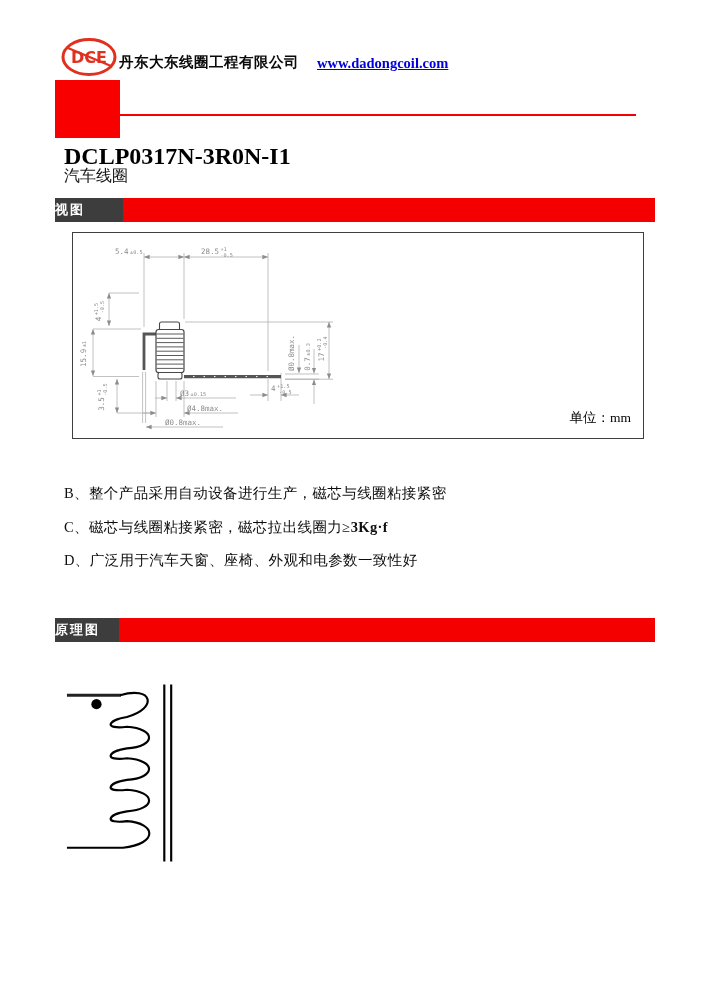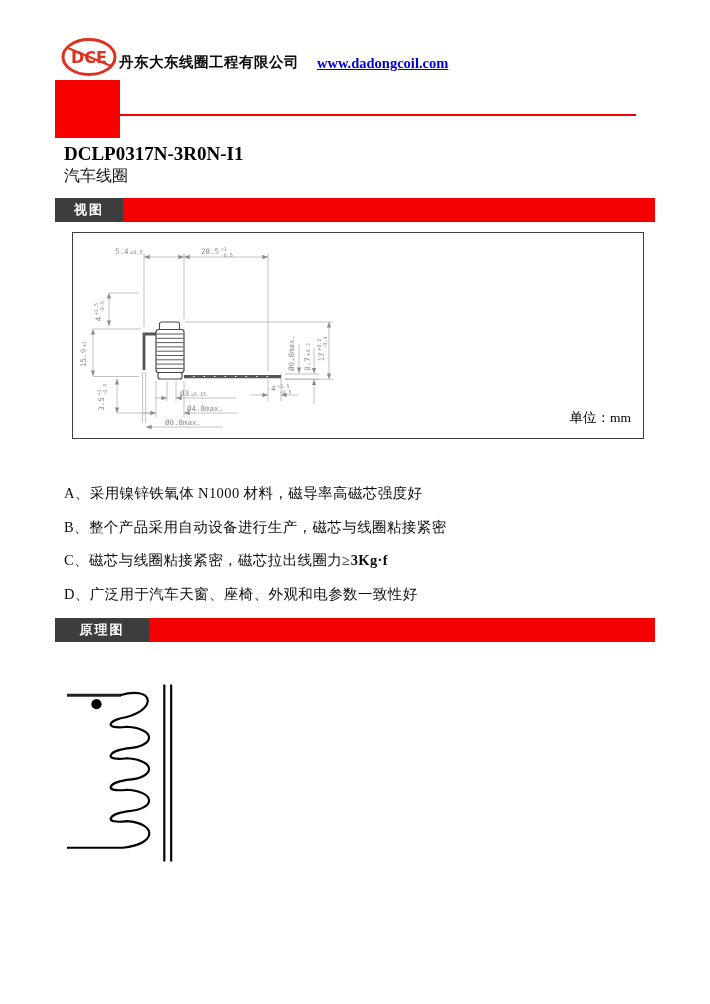--- a/index.html
+++ b/index.html
@@ -6,27 +6,27 @@
   .page{position:relative;width:710px;height:1004px;background:#ffffff;overflow:hidden;
         font-family:"Liberation Serif",serif;}
   
   .logo{position:absolute;left:60px;top:34px;width:58px;height:46px;}
   .company{position:absolute;left:119px;top:53px;font-family:Liberation Serif, serif;
            font-weight:700;font-size:14.5px;color:#0a0a0a;letter-spacing:0.5px;}
   .website{position:absolute;left:281px;top:55px;font-family:"Liberation Serif",serif;
            font-weight:700;font-size:14.5px;color:#0000dd;text-decoration:underline;margin-left:36px;}
   .red-block{position:absolute;left:55px;top:80px;width:65px;height:58px;background:#f80000;}
   .red-rule{position:absolute;left:120px;top:114px;width:516px;height:2px;background:#f80000;}
-  .model{position:absolute;left:64px;top:143px;font-weight:700;font-size:19px;color:#000;}
+  .model{position:absolute;left:64px;top:143px;font-weight:700;font-size:24px;color:#000;}
   .category{position:absolute;left:64px;top:166px;font-size:16px;color:#151515;}
   
   .secbar{position:absolute;left:55px;width:600px;height:24px;display:flex;}
   .seclabel{background:#3d3d3d;color:#ffffff;font-family:"DejaVu Sans",sans-serif;
-            font-weight:700;font-size:13px;line-height:24px;text-align:center;letter-spacing:2px;}
-  .w2{width:68px;} .w3{width:94px;}
+            font-weight:700;font-size:13px;line-height:24px;text-align:left;letter-spacing:2px;}
+  .w2{width:68px;} .w3{width:64px;}
   .secred{flex:1;background:#f40000;}
   
   .drawbox{position:absolute;left:72px;top:232px;width:570px;height:205px;
            border:1.5px solid #3f3f3f;background:#fff;}
   .dt{font-family:"DejaVu Sans Mono",monospace;font-size:7.5px;fill:#8c8c8c;}
   .tol{font-size:5.2px;}
   .unit{font-family:"Liberation Serif",serif;font-size:13.5px;fill:#000;}
   
   .features{position:absolute;left:64px;top:484px;width:580px;}
   .feat{height:33.6px;font-size:14.5px;color:#0d0d0d;letter-spacing:0.4px;}
@@ -135,21 +135,20 @@
       <text class="dt" text-anchor="middle" x="221" y="120" transform="rotate(-90 221 120)">Ø0.8max.</text>
       <text class="dt" text-anchor="middle" x="237" y="124" transform="rotate(-90 237 124)"><tspan>0.7</tspan><tspan class="tol" dx="1.5">±0.3</tspan></text>
       <text class="dt" text-anchor="middle" x="251" y="116" transform="rotate(-90 251 116)"><tspan>17</tspan><tspan class="tol" dx="1.5" dy="-2.8">+0.2</tspan><tspan class="tol" dx="-10.5" dy="5.6">-0.4</tspan></text>
 
       <text class="unit" x="558" y="189" text-anchor="end">单位：mm</text>
     </svg>
   </div>
 
 
   <div class="features">
-    <div class="feat">A、采用镍锌铁氧体 N1000 材料，磁导率高磁芯强度好</div>
     <div class="feat">B、整个产品采用自动设备进行生产，磁芯与线圈粘接紧密</div>
     <div class="feat"><span>C、磁芯与线圈粘接紧密，磁芯拉出线圈力≥</span><span class="b">3Kg·f</span></div>
     <div class="feat">D、广泛用于汽车天窗、座椅、外观和电参数一致性好</div>
   </div>
 
   <div class="secbar" style="top:618px">
     <div class="seclabel w3">原理图</div>
     <div class="secred"></div>
   </div>
 

